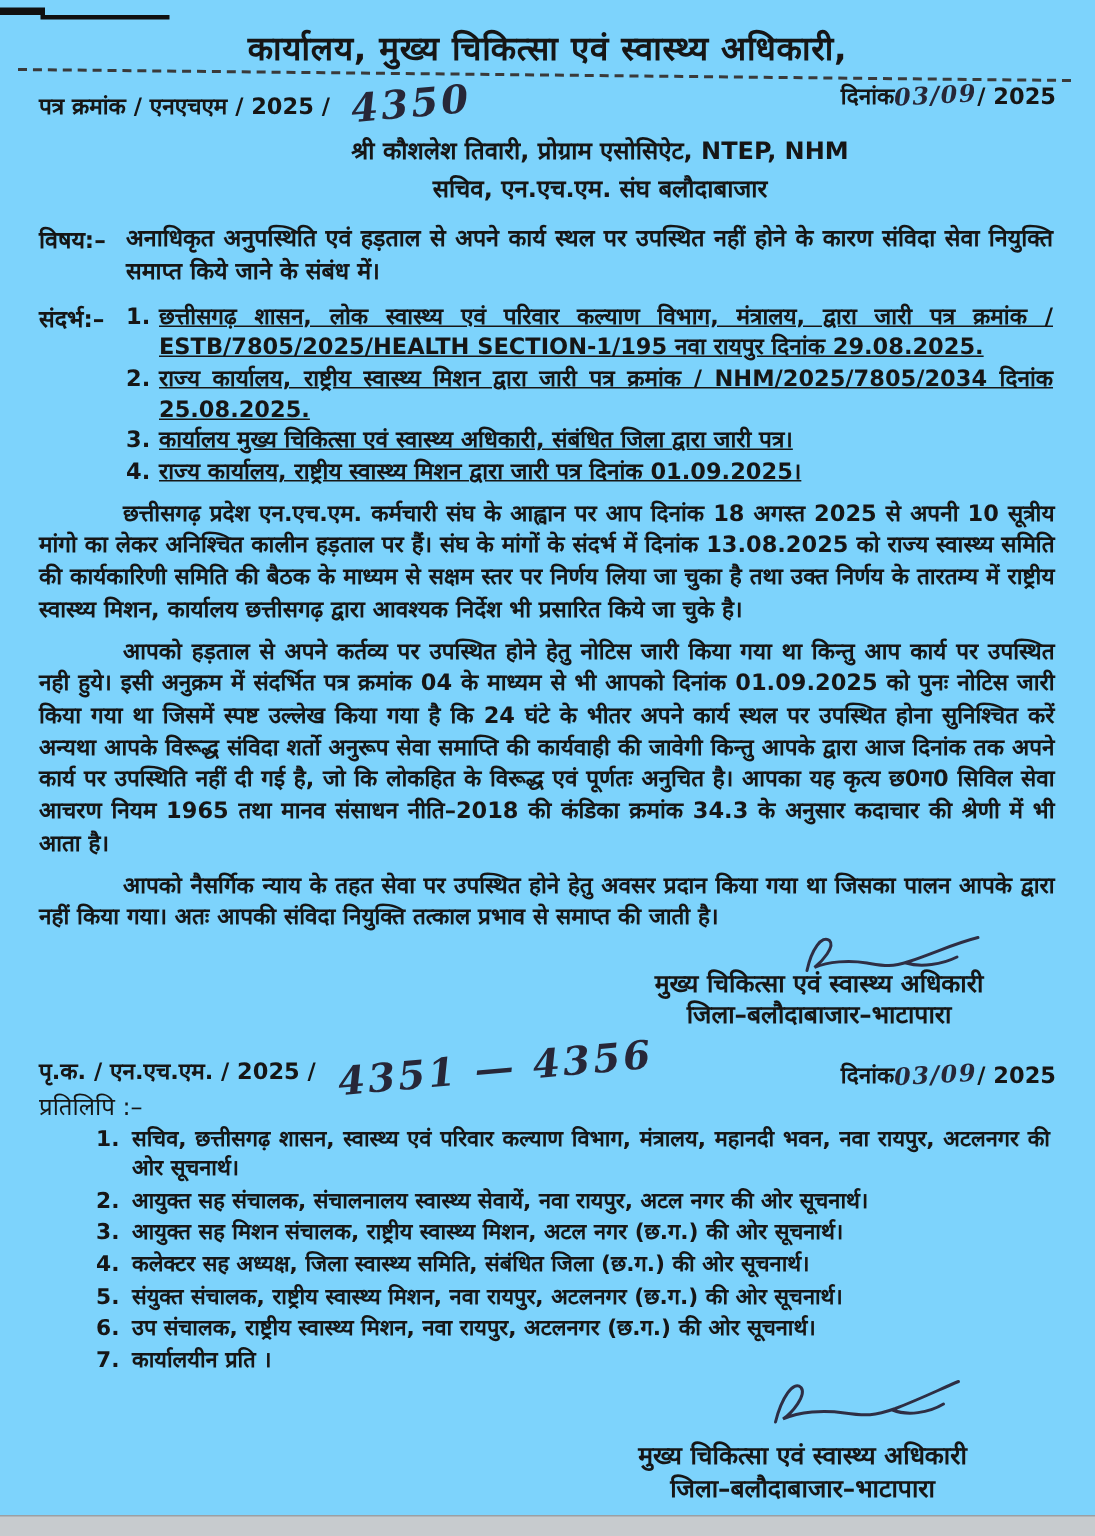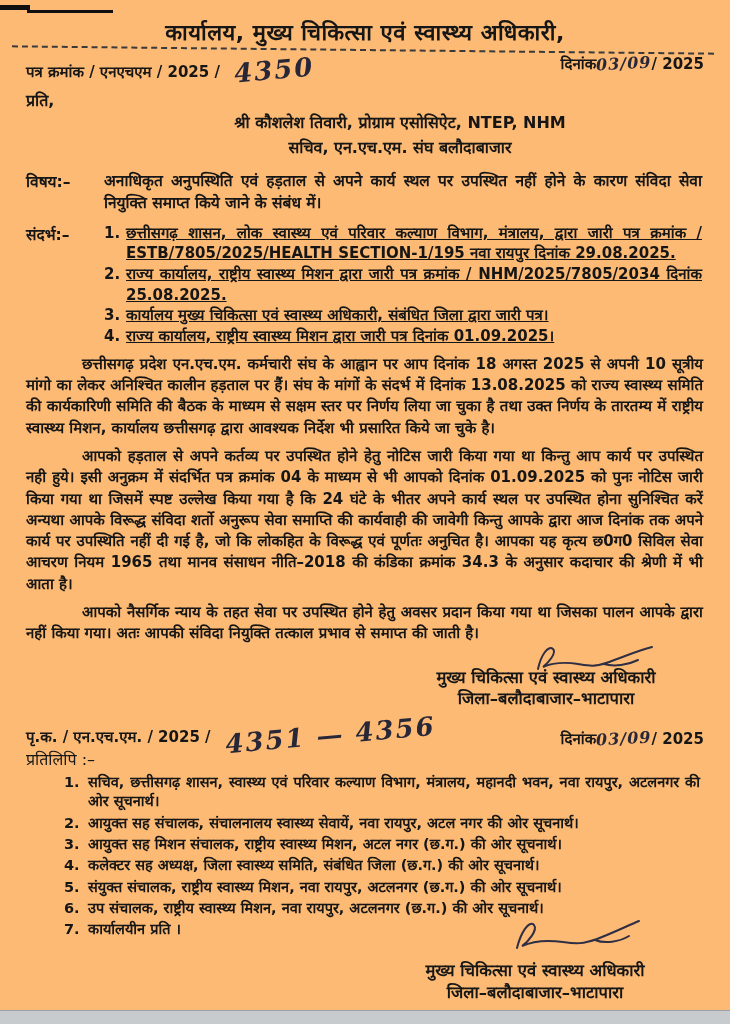--- a/index.html
+++ b/index.html
@@ -1,41 +1,41 @@
 <!DOCTYPE html>
 <html><head>
 <meta charset="utf-8">
 <style>
   html,body{margin:0;padding:0;background:#e8e8e6;}
   .page{
     position:relative;
     width:730px;height:1024px;
     margin:0 auto;
-    background:#fdba74;
+    background:#7dd3fc;
     overflow:hidden;
     font-family:"DejaVu Sans","Liberation Sans",sans-serif;
     color:#161616;
     box-sizing:border-box;
     padding:6px 26px 0 26px;
   }
   .scan-edge-bottom{position:absolute;left:0;bottom:0;width:730px;height:13px;background:#c7cbce;border-top:1px solid #9aa0a4;}
   .scan-line1{position:absolute;left:0;top:5px;width:30px;height:5px;background:#101010;}
   .scan-line2{position:absolute;left:27px;top:10px;width:86px;height:3px;background:#101010;}
   .hdr1{font-size:22px;font-weight:700;text-align:center;margin-top:10px;letter-spacing:.5px;}
   .hdr2{font-size:24px;font-weight:700;text-align:center;margin-top:2px;letter-spacing:.5px;}
   .contact{font-size:12.5px;font-weight:700;text-align:right;padding-right:20px;margin-top:3px;}
   .dashline{border-top:2px dashed #3a3a3a;margin:3px -10px 2px -14px;transform:rotate(.6deg);}
   .refrow{display:flex;justify-content:space-between;align-items:flex-start;margin-top:2px;height:36px;}
   .lbl{font-size:15px;font-weight:600;}
   .hw{font-family:"DejaVu Serif","Liberation Serif",serif;font-style:italic;font-weight:600;color:#272738;display:inline-block;}
   .hw-big{font-size:26px;transform:rotate(-5deg);margin-left:14px;position:relative;top:2px;letter-spacing:2px;}
   .hw-date{font-size:16px;transform:rotate(-3deg);letter-spacing:1px;}
   .to-label{font-size:16px;font-weight:600;margin-top:0px;}
   .to-line{font-size:16px;font-weight:600;padding-left:70px;line-height:1.55;text-align:center;}
-  .row-label{display:flex;margin-top:9px;gap:20px;}
+  .row-label{display:flex;margin-top:9px;}
   .row-label .tag{flex:0 0 58px;font-size:15.5px;font-weight:600;}
   .row-label .txt{flex:1;font-size:15.5px;font-weight:600;line-height:1.42;text-align:justify;padding-right:2px;}
   .ref-items{flex:1;}
   .ref-item{display:flex;}
   .ref-item .num{flex:0 0 22px;font-size:15px;font-weight:600;line-height:1.38;}
   .ref-item .itxt{flex:1;font-size:15px;font-weight:600;line-height:1.38;text-align:justify;padding-right:2px;text-decoration:underline;}
   .para{font-size:15px;font-weight:600;line-height:1.42;text-align:justify;text-indent:56px;margin:7px 0 0 0;padding-right:1px;}
   .sig-wrap{position:relative;text-align:right;padding-right:46px;margin-top:-2px;height:28px;}
   .sig-svg{display:inline-block;}
   .desig{text-align:center;margin-left:370px;width:300px;font-size:16.5px;font-weight:700;line-height:1.32;margin-top:-4px;}
@@ -60,21 +60,20 @@
 
   <div class="refrow">
     <div>
       <span class="lbl">पत्र क्रमांक / एनएचएम / 2025 /</span><span class="hw hw-big">4350</span>
     </div>
     <div>
       <span class="lbl">दिनांक</span><span class="hw hw-date">03/09</span><span class="lbl">/ 2025</span>
     </div>
   </div>
 
-  <div class="to-label">प्रति,</div>
   <div class="to-line">श्री कौशलेश तिवारी, प्रोग्राम एसोसिऐट, NTEP, NHM</div>
   <div class="to-line">सचिव, एन.एच.एम. संघ बलौदाबाजार</div>
 
   <div class="row-label">
     <span class="tag">विषय:–</span>
     <span class="txt">अनाधिकृत अनुपस्थिति एवं हड़ताल से अपने कार्य स्थल पर उपस्थित नहीं होने के कारण संविदा सेवा नियुक्ति समाप्त किये जाने के संबंध में।</span>
   </div>
 
   <div class="row-label">
     <span class="tag">संदर्भ:–</span>

